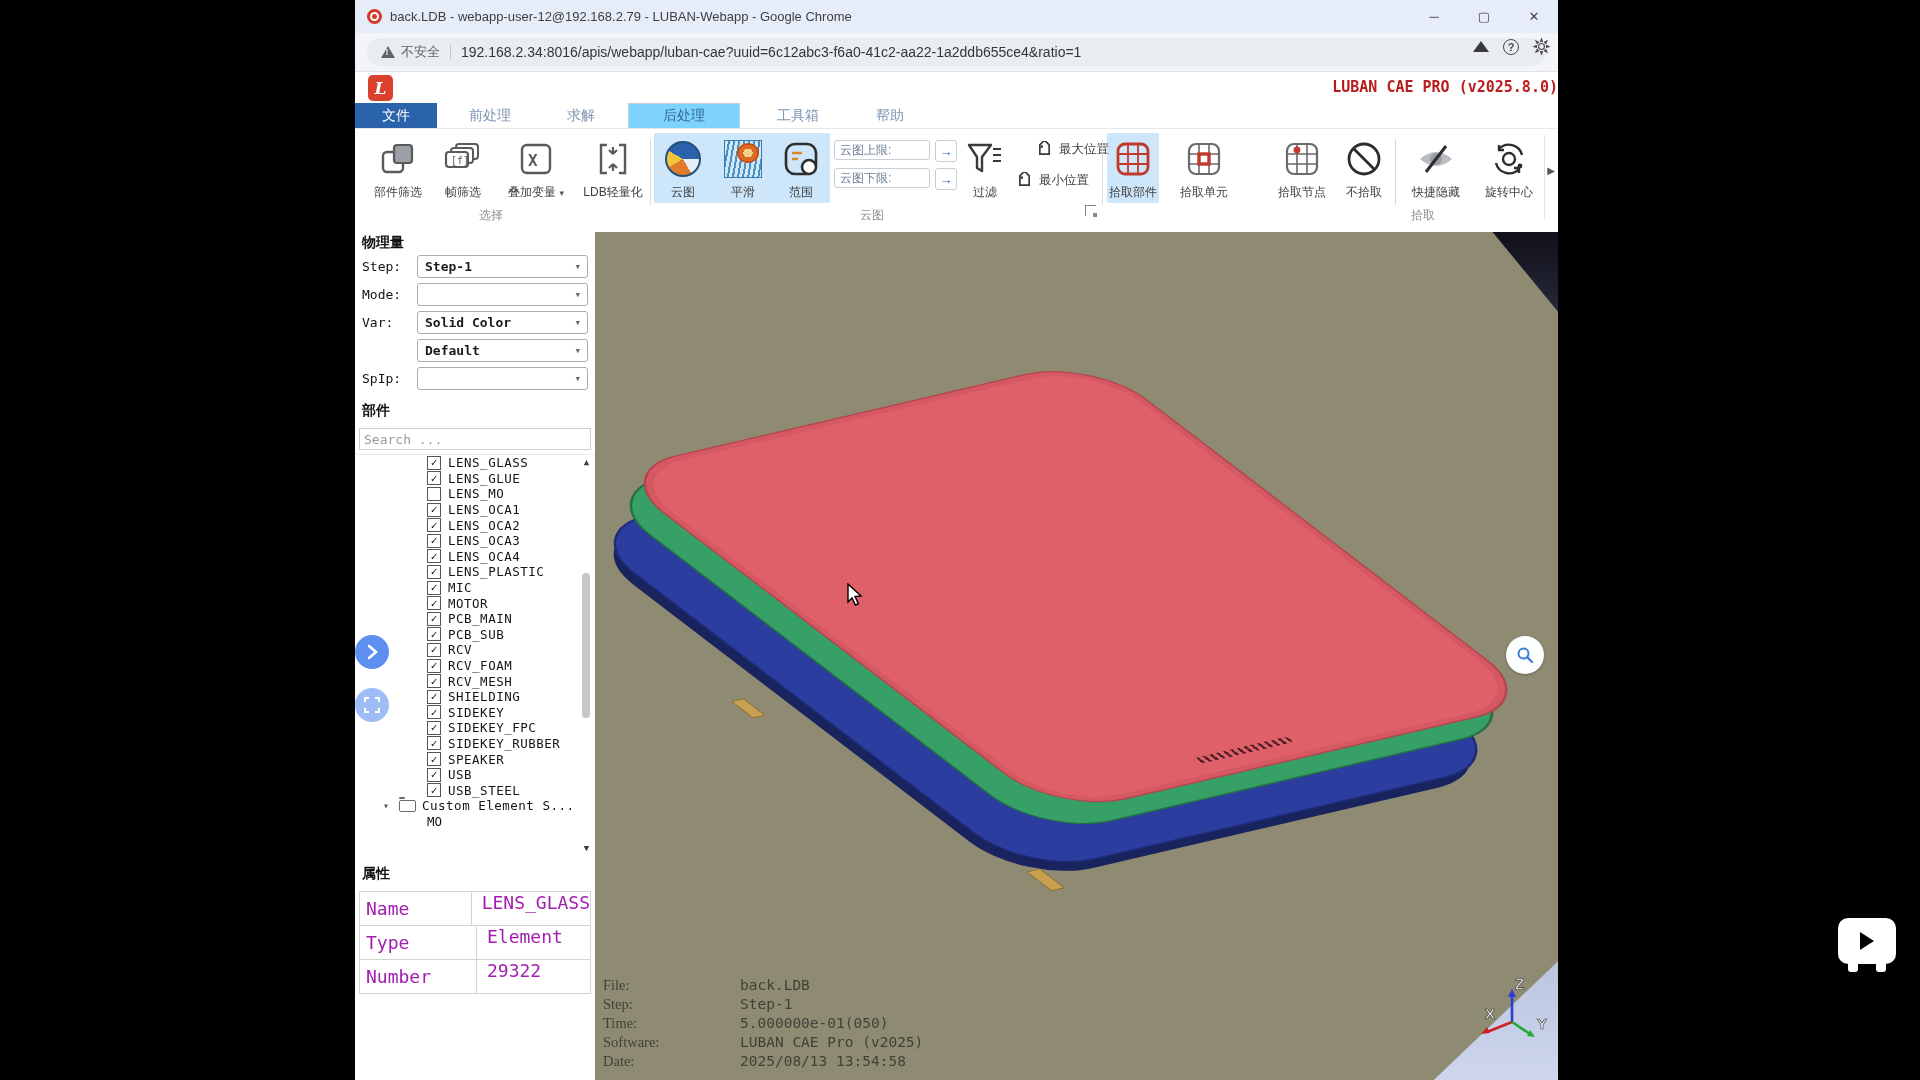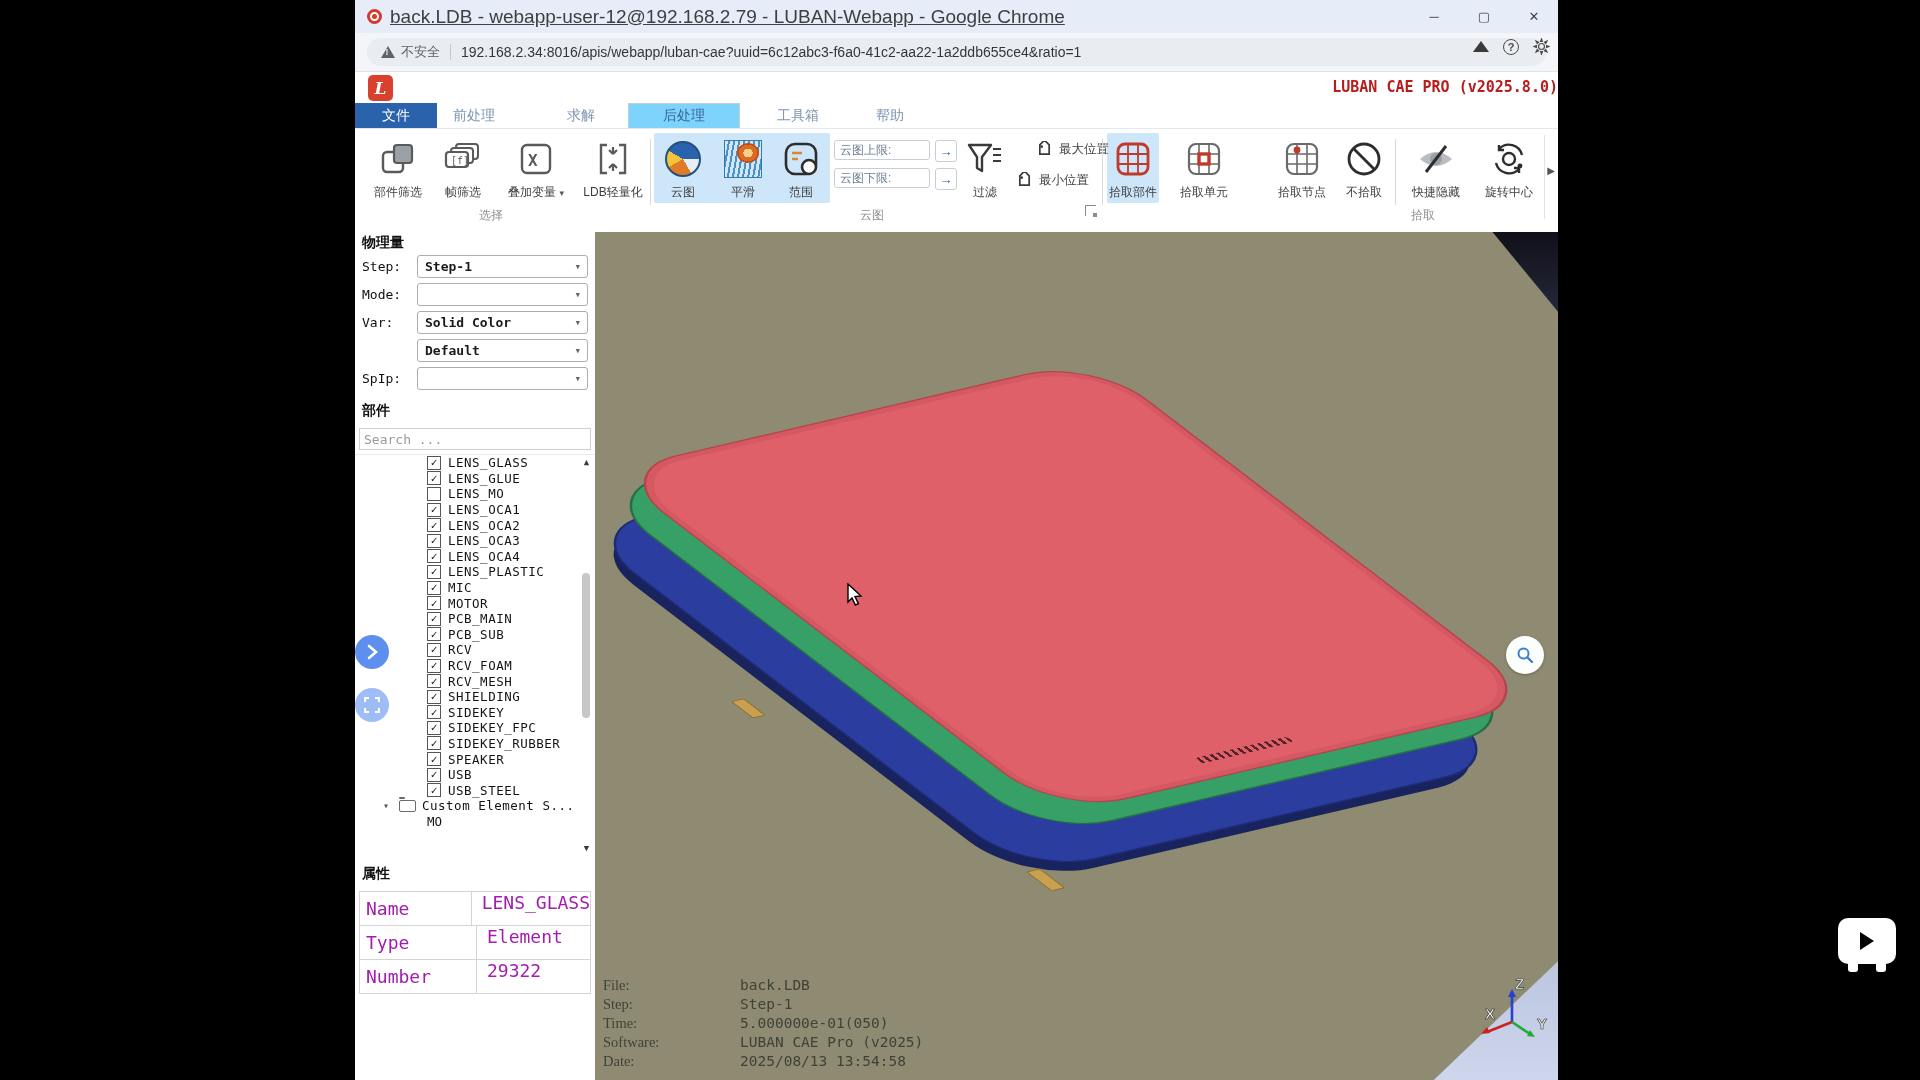--- a/index.html
+++ b/index.html
@@ -4,21 +4,21 @@
 <style>
   html,body{margin:0;padding:0;background:#000;}
   #stage{position:relative;width:1920px;height:1080px;background:#000;overflow:hidden;
          font-family:"Liberation Sans",sans-serif;}
   
   #window{position:absolute;left:355px;top:0;width:1203px;height:1080px;background:#fff;overflow:hidden;}
   .titlebar{position:relative;height:33px;background:#e7edf8;display:flex;align-items:center;}
   .favicon{width:15px;height:15px;border-radius:50%;border:3px solid #d23b2e;background:#fff;
            margin:0 8px 0 12px;position:relative;box-sizing:border-box;}
   .favicon::after{content:"";position:absolute;left:2px;top:2px;width:5px;height:5px;border-radius:50%;background:#d23b2e;}
-  .titletext{font-size:19px;color:#3c4043;white-space:nowrap;text-decoration:underline;}
+  .titletext{font-size:13px;color:#3c4043;white-space:nowrap;}
   .winbtns{position:absolute;right:6px;top:0;height:33px;display:flex;align-items:center;gap:34px;padding-right:10px;}
   .winbtn{font-size:13px;color:#444;width:16px;text-align:center;cursor:default;}
   
   .addressbar{height:39px;background:#f3f5f8;display:flex;align-items:center;padding:0 12px;box-sizing:border-box;
               border-bottom:1px solid #e0e3e8;}
   .omnibox{flex:1;height:28px;background:#e9edf2;border-radius:14px;display:flex;align-items:center;padding:0 14px;}
   .warn-tri{width:0;height:0;border-left:7px solid transparent;border-right:7px solid transparent;
             border-bottom:12px solid #5f6368;position:relative;margin-right:6px;}
   .warn-tri::after{content:"!";position:absolute;left:-2.5px;top:1px;color:#e9edf2;font-size:9px;font-weight:bold;}
   .warn-text{font-size:13px;color:#5f6368;margin-right:10px;}
@@ -34,21 +34,21 @@
   .hdr-icons{position:absolute;right:8px;top:38px;display:flex;gap:14px;align-items:center;z-index:30;}
   .hdr-ic{width:17px;height:17px;color:#4a4a4a;display:flex;align-items:center;justify-content:center;font-size:13px;}
   .tri-up{width:0;height:0;border-left:8px solid transparent;border-right:8px solid transparent;border-bottom:11px solid #3a3a3a;}
   .qmark{width:16px;height:16px;border:1.5px solid #4a4a4a;border-radius:50%;font-size:11px;font-weight:bold;
          display:flex;align-items:center;justify-content:center;box-sizing:border-box;}
   
   .tabrow{position:relative;height:25px;background:#fff;}
   .tab{position:absolute;top:0;height:25px;display:flex;align-items:center;justify-content:center;
        font-size:14px;color:#7d94b3;box-sizing:border-box;cursor:pointer;}
   .tab-file{left:0;width:82px;background:#2a62ab;color:#fff;}
-  .tab-pre{left:84px;width:70px;text-align:center;}
+  .tab-pre{left:100px;width:70px;text-align:center;}
   .tab-solve{left:196px;width:60px;}
   .tab-post{left:273px;width:112px;border:1px solid #c3cedc;border-bottom:none;color:#34689f;background:#7dd3fc;}
   .tab-tool{left:408px;width:70px;}
   .tab-help{left:505px;width:60px;}
   
   .ribbon{position:relative;height:104px;background:#fff;border-top:1px solid #e4e7eb;border-bottom:1px solid #dcdfe3;}
   .hl{position:absolute;background:#cde6f9;border-radius:2px;}
   .rbtn{position:absolute;top:8px;width:64px;display:flex;flex-direction:column;align-items:center;cursor:pointer;}
   .rbtn .ric{height:44px;display:flex;align-items:center;justify-content:center;}
   .rlabel{font-size:12px;color:#3f3f3f;margin-top:3px;white-space:nowrap;}

